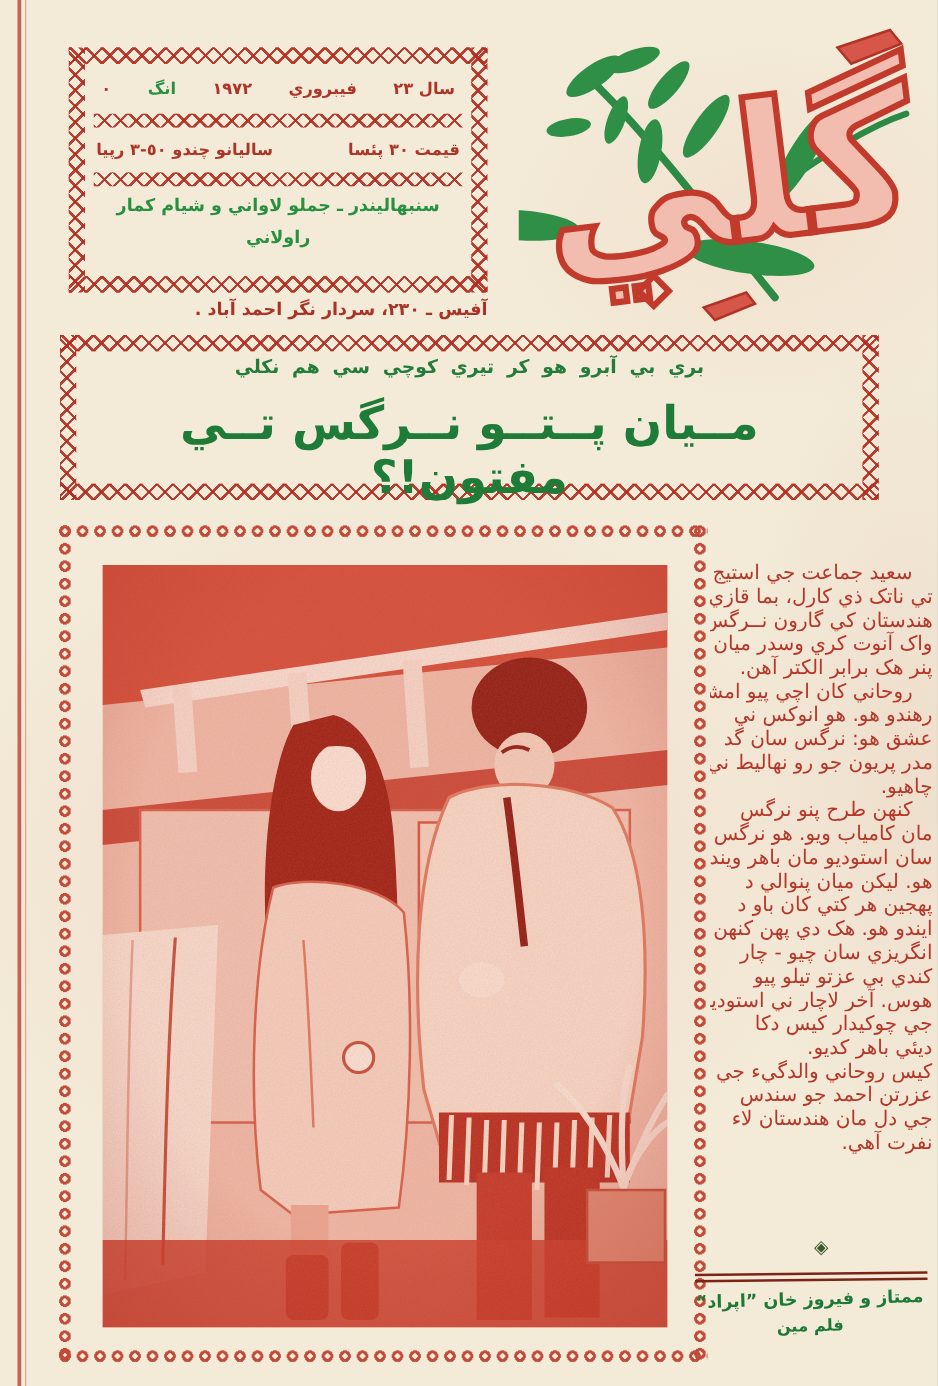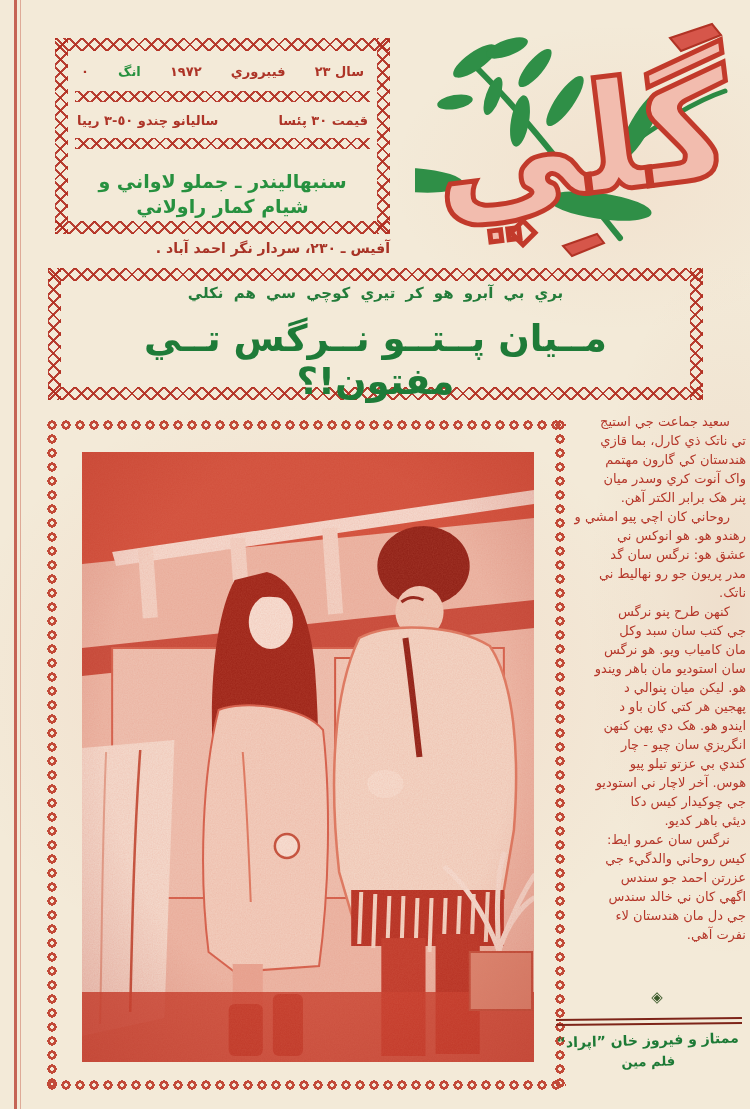--- a/index.html
+++ b/index.html
@@ -28,36 +28,36 @@
   .frame .t.chain,.frame .b.chain{background-size:14px 13px;background-repeat:repeat-x;}
   .frame .l.chain,.frame .r.chain{background-size:13px 14px;background-repeat:repeat-y;}
 
   .info-box{left:55px;top:38px;width:335px;height:196px;}
   .info-content{position:absolute;inset:13px;padding:0 7px;direction:rtl;}
   .irow{display:flex;justify-content:space-between;align-items:center;color:#ad3427;font-weight:700;font-size:13px;}
   .irow.one{height:40px;padding:0 6px;}
   .irow.two{height:36px;padding:0 2px;}
   .lat-sep{height:11px;}
   .green-tok{color:#27913f;}
-  .staff{color:#27913f;font-weight:700;font-size:19px;line-height:25px;text-align:center;margin-top:20px;}
+  .staff{color:#27913f;font-weight:700;font-size:14px;line-height:25px;text-align:center;margin-top:4px;}
   .address{position:absolute;left:90px;top:240px;width:300px;text-align:right;color:#a83326;
            font-size:14px;font-weight:700;letter-spacing:.5px;direction:rtl;}
 
   .logo{position:absolute;left:415px;top:6px;width:330px;height:258px;}
 
   .headline-box{left:48px;top:268px;width:655px;height:132px;}
   .headline-content{position:absolute;inset:13px;text-align:center;direction:rtl;}
   .kicker{margin-top:3px;font-size:15px;font-weight:600;color:#237c3a;word-spacing:5px;}
   .big-title{margin-top:15px;font-size:37px;font-weight:700;color:#1e7b38;letter-spacing:0;}
 
   .photo-frame{left:45px;top:418px;width:521px;height:673px;}
   .photo{position:absolute;left:82px;top:452px;width:452px;height:610px;}
 
-  .article{position:absolute;left:568px;top:412px;width:178px;direction:rtl;
-           color:#b5372a;font-size:13px;line-height:19px;text-align:right;}
+  .article{position:absolute;left:568px;top:448px;width:178px;direction:rtl;
+           color:#b5372a;font-size:16px;line-height:19px;text-align:right;}
   .bline{white-space:nowrap;overflow:hidden;}
   .bline.indent{padding-right:16px;}
   .ornament{position:absolute;left:568px;top:988px;width:178px;text-align:center;
             color:#3a5a2a;font-size:15px;}
   .dbl-rule{position:absolute;left:556px;top:1018px;width:186px;height:7px;
             border-top:2px solid #7d2418;border-bottom:2px solid #7d2418;transform:rotate(-.6deg);}
   .caption{position:absolute;left:552px;top:1032px;width:192px;direction:rtl;text-align:center;
            color:#1d7a36;font-weight:700;transform:rotate(-1.5deg);}
   .caption .c1{font-size:14px;white-space:nowrap;}
   .caption .c2{font-size:13px;margin-top:6px;}
@@ -216,44 +216,41 @@
       </g>
       <rect x="386" y="500" width="62" height="58" fill="#dd8a74" stroke="#c2503c" stroke-width="2"></rect>
     </g>
     <rect x="0" y="0" width="450" height="610" filter="url(#grain)" opacity=".5"></rect>
     <rect x="0" y="0" width="450" height="610" fill="url(#vg)"></rect>
   </svg>
 
   <div class="article">
       <div class="bline indent">سعيد جماعت جي استيج</div>
       <div class="bline">تي ناتک ذي کارل، بما قازي</div>
-      <div class="bline">هندستان کي گارون مهتمم</div>
+      <div class="bline">هندستان کي گارون نــرگس</div>
       <div class="bline">واک آنوت کري وسدر ميان</div>
       <div class="bline">پنر هک برابر الکتر آهن.</div>
       <div class="bline indent">روحاني کان اچي پيو امشي و</div>
       <div class="bline">رهندو هو. هو انوکس ني</div>
       <div class="bline">عشق هو: نرگس سان گد</div>
       <div class="bline">مدر پريون جو رو نهاليط ني</div>
-      <div class="bline">ناتک.</div>
+      <div class="bline">چاهيو.</div>
       <div class="bline indent">کنهن طرح پنو نرگس</div>
-      <div class="bline">جي کتب سان سبد وکل</div>
       <div class="bline">مان کامياب ويو. هو نرگس</div>
       <div class="bline">سان استوديو مان باهر ويندو</div>
       <div class="bline">هو. ليکن ميان پنوالي د</div>
       <div class="bline">پهجين هر کتي کان باو د</div>
       <div class="bline">ايندو هو. هک دي پهن کنهن</div>
       <div class="bline">انگريزي سان چيو - چار</div>
       <div class="bline">کندي بي عزتو تيلو پيو</div>
       <div class="bline">هوس. آخر لاچار ني استوديو</div>
       <div class="bline">جي چوکيدار کيس دکا</div>
       <div class="bline">ديئي باهر کديو.</div>
-      <div class="bline indent">نرگس سان عمرو ايط:</div>
       <div class="bline">کيس روحاني والدگيء جي</div>
       <div class="bline">عزرتن احمد جو سندس</div>
-      <div class="bline">اگهي کان ني خالد سندس</div>
       <div class="bline">جي دل مان هندستان لاء</div>
       <div class="bline">نفرت آهي.</div>
     </div>
 
   <div class="ornament">◈</div>
   <div class="dbl-rule"></div>
 
   <div class="caption">
     <div class="c1">ممتاز و فيروز خان ”اپراد“</div>
     <div class="c2">فلم مين</div>

